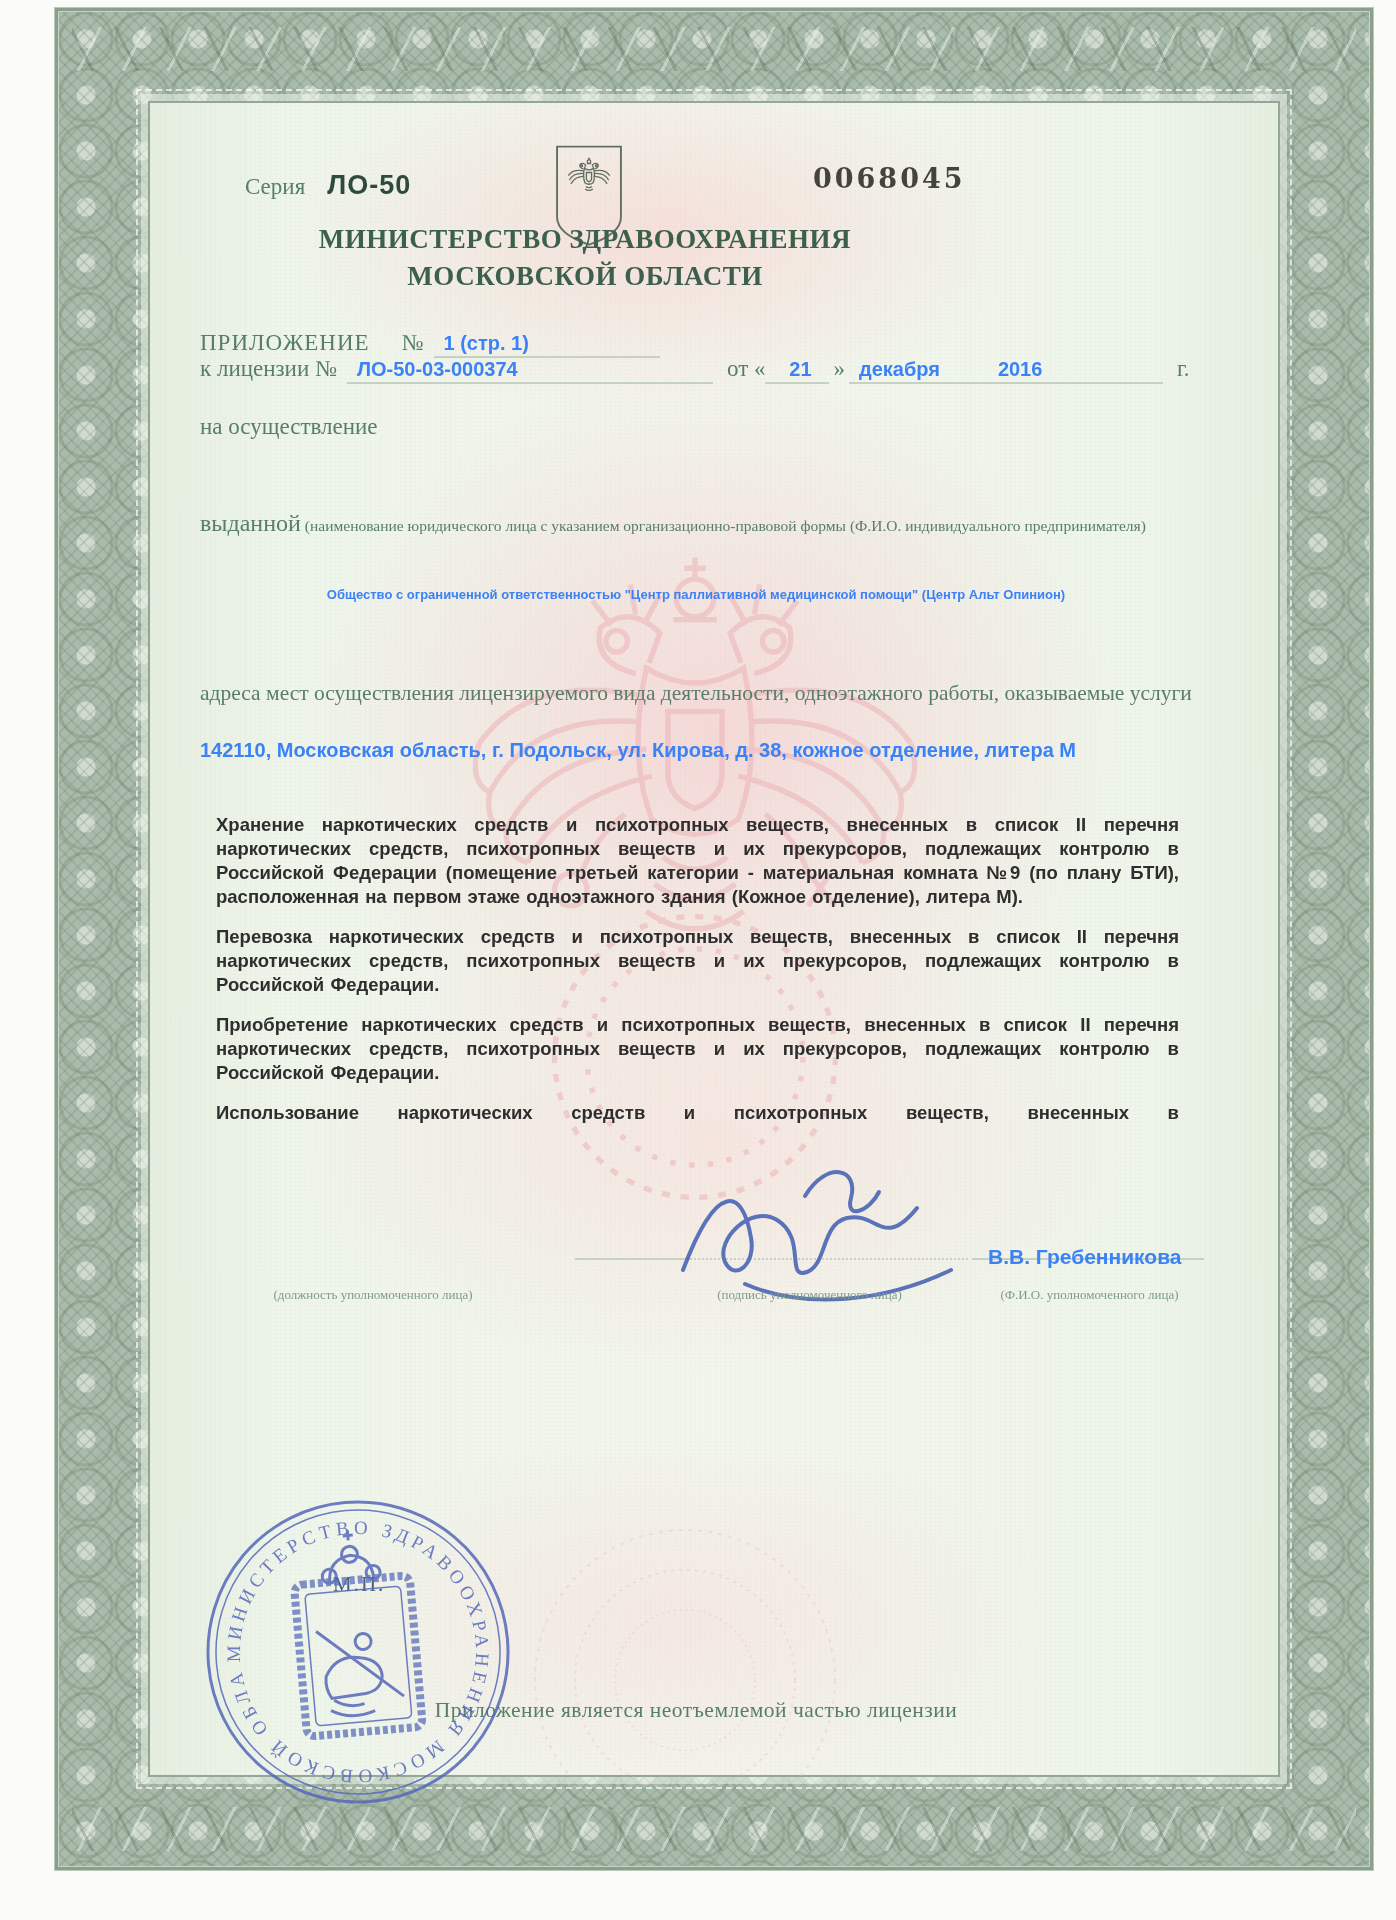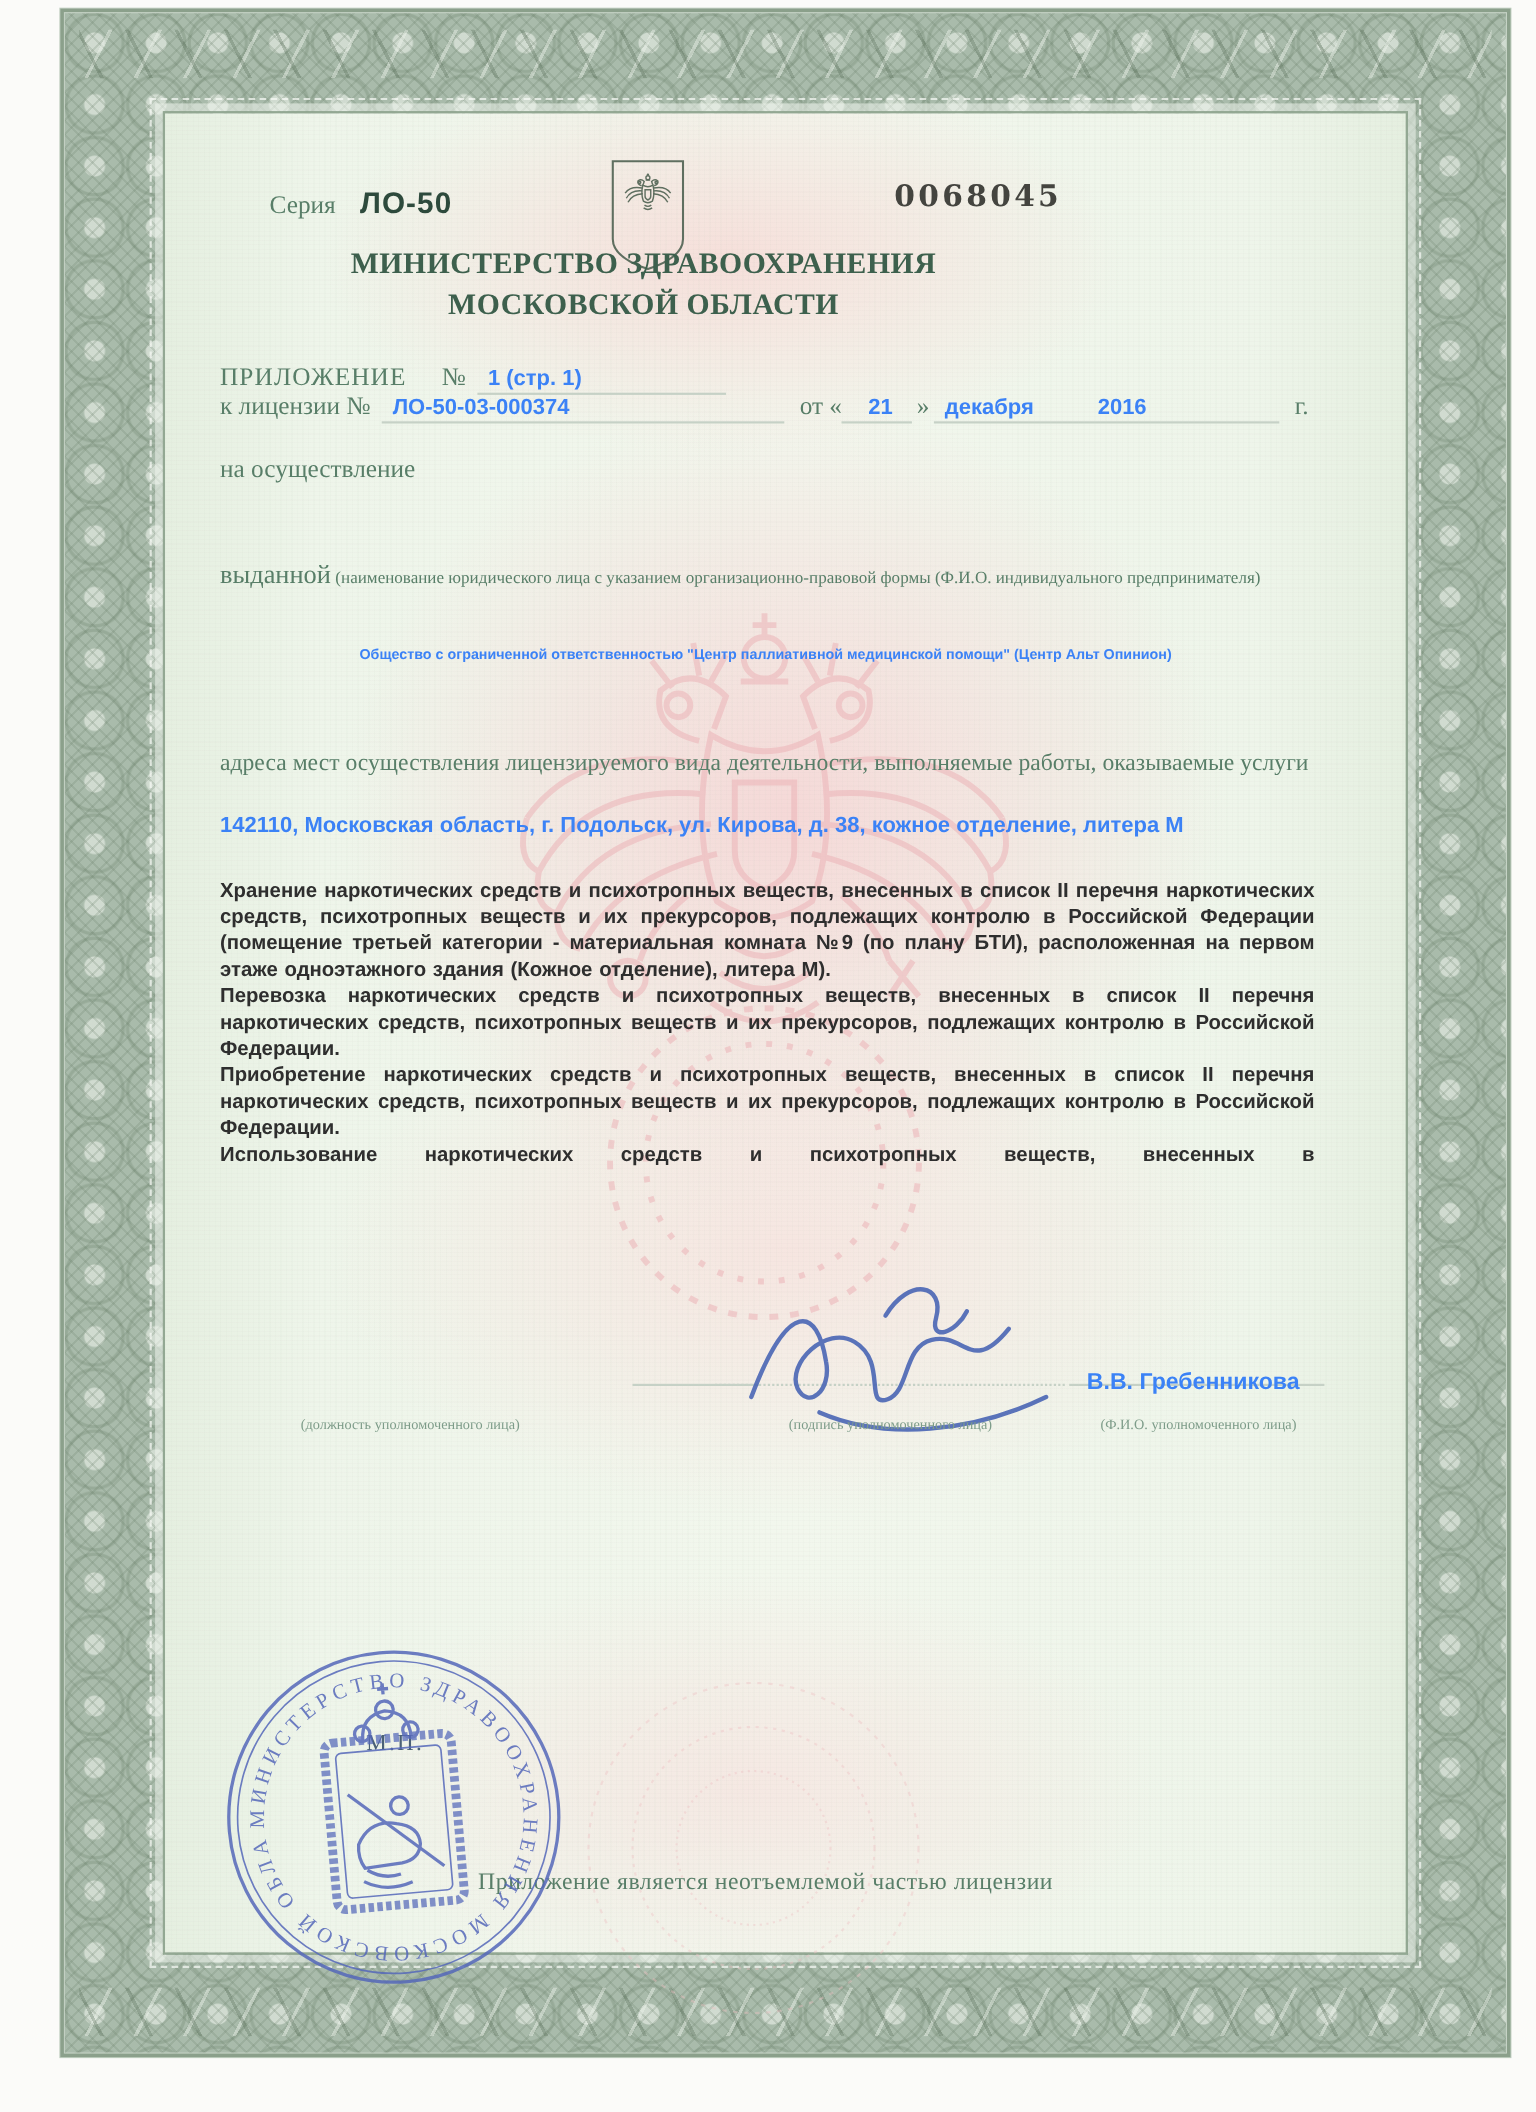--- a/index.html
+++ b/index.html
@@ -80,21 +80,21 @@
   .intro-line{ left:200px; top:414px; font-size:23px; }
   .activity-text{ left:200px; top:448px; width:992px; font-size:20px; line-height:28px; text-align:justify; margin:0; }
   .issued-note{ left:200px; top:506px; width:992px; margin:0; line-height:35px; }
   .issued-word{ font-size:24px; }
   .issued-small{ font-size:15.5px; }
   .org-name{ left:200px; top:580px; width:992px; font-size:13px; line-height:29px; margin:0;text-align:center; }
   .addresses-label{ left:200px; top:678px; width:992px; font-size:21.5px; line-height:30px; margin:0; }
   .address-value{ left:200px; top:736px; width:992px; font-size:20px; line-height:28px; margin:0; }
 
   .body-block{ left:200px; top:797px; width:995px; }
-  .body-block p{ margin:0; font-family:"Liberation Sans", sans-serif; font-weight:700; color:#2e2e2e; font-size:18.5px; line-height:24px; text-align:justify; word-spacing:1px; }
+  .body-block p{ margin:16px; font-family:"Liberation Sans", sans-serif; font-weight:700; color:#2e2e2e; font-size:18.5px; line-height:24px; text-align:justify; word-spacing:1px; }
   .body-block p.cont{ text-align-last:justify; }
 
   .sig-position{ left:200px; top:1218px; width:440px; font-size:20.5px; line-height:37px; margin:0; }
   .sig-caption{ position:absolute; font-size:13px; text-align:center; }
   .cap-position{ left:213px; top:1287px; width:320px; }
   .cap-sign{ left:652px; top:1287px; width:315px; }
   .cap-name{ left:972px; top:1287px; width:235px; }
   .sig-name{ left:988px; top:1245px; font-size:21px; }
   .rule{ position:absolute; border-bottom:2px solid #c6d1c6; }
   .rule-pos{ left:575px; top:1258px; width:115px; }
@@ -217,21 +217,21 @@
   <div class="abs green-serif intro-line">на осуществление</div>
 
 
   <p class="abs issued-note">
     <span class="green-serif issued-word">выданной</span>
     <span class="green-serif issued-small">(наименование юридического лица с указанием организационно-правовой формы (Ф.И.О. индивидуального предпринимателя)</span>
   </p>
 
   <p class="abs bold-fill org-name">Общество с ограниченной ответственностью "Центр паллиативной медицинской помощи" (Центр Альт Опинион)</p>
 
-  <p class="abs green-serif addresses-label">адреса мест осуществления лицензируемого вида деятельности, выполняемые работы, оказываемые услуги</p>
+  <p class="abs green-serif addresses-label">адреса мест осуществления лицензируемого вида деятельности, одноэтажного работы, оказываемые услуги</p>
 
   <p class="abs bold-fill address-value">142110, Московская область, г. Подольск, ул. Кирова, д. 38, кожное отделение, литера М</p>
 
   <div class="abs body-block">
     <p>Хранение наркотических средств и психотропных веществ, внесенных в список II перечня наркотических средств, психотропных веществ и их прекурсоров, подлежащих контролю в Российской Федерации (помещение третьей категории - материальная комната №9 (по плану БТИ), расположенная на первом этаже одноэтажного здания (Кожное отделение), литера М).</p>
     <p>Перевозка наркотических средств и психотропных веществ, внесенных в список II перечня наркотических средств, психотропных веществ и их прекурсоров, подлежащих контролю в Российской Федерации.</p>
     <p>Приобретение наркотических средств и психотропных веществ, внесенных в список II перечня наркотических средств, психотропных веществ и их прекурсоров, подлежащих контролю в Российской Федерации.</p>
     <p class="cont">Использование наркотических средств и психотропных веществ, внесенных в</p>
   </div>
 

